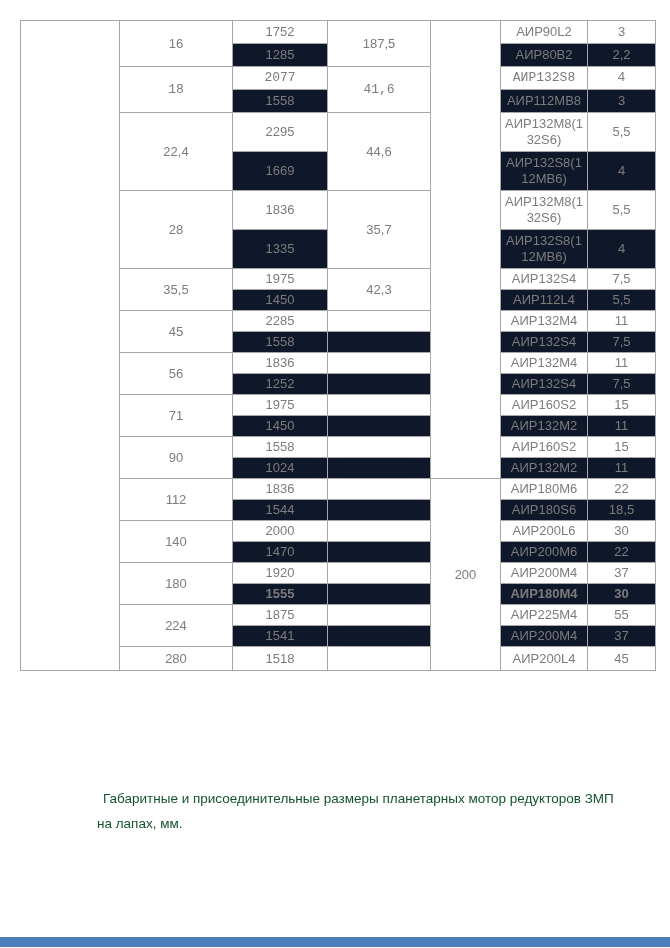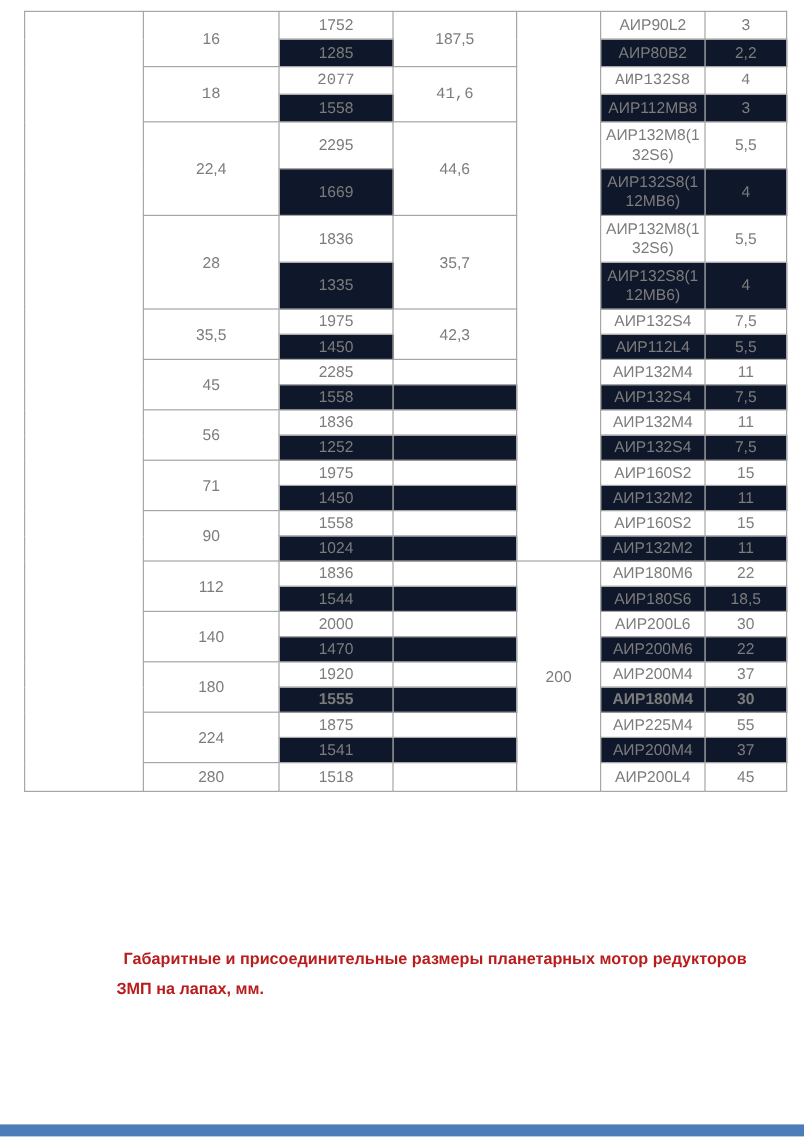--- a/index.html
+++ b/index.html
@@ -1,35 +1,35 @@
 <!DOCTYPE html>
 <html><head>
 <meta charset="utf-8">
 <style>
   html,body{margin:0;padding:0;}
   body{
     width:670px;height:948px;position:relative;background:#ffffff;
     font-family:"Liberation Sans","DejaVu Sans",sans-serif;overflow:hidden;
   }
   .spec-table{
-    position:absolute;left:20px;top:9px;
+    position:absolute;left:20px;top:20px;
     border-collapse:collapse;table-layout:fixed;
   }
   .spec-table td{
     border:1px solid #a6a6a6;
     text-align:center;vertical-align:middle;
     font-size:13px;color:#7c7c7c;
     padding:0 2px;line-height:16px;
     word-break:break-all;
     background:#ffffff;
   }
   .spec-table td.shaded{background:#0f172a;}
   .caption{
     position:absolute;left:97px;top:786px;width:528px;
-    font-size:13.5px;font-weight:bold;color:#b91c1c;
+    font-size:13.5px;font-weight:normal;color:#14532d;
     line-height:25px;text-indent:6px;margin:0;
   }
   .footer-bar{
     position:absolute;left:0;top:937px;width:670px;height:10px;
     background:#4d7cbb;
   }
 </style>
 </head>
 <body>
 

